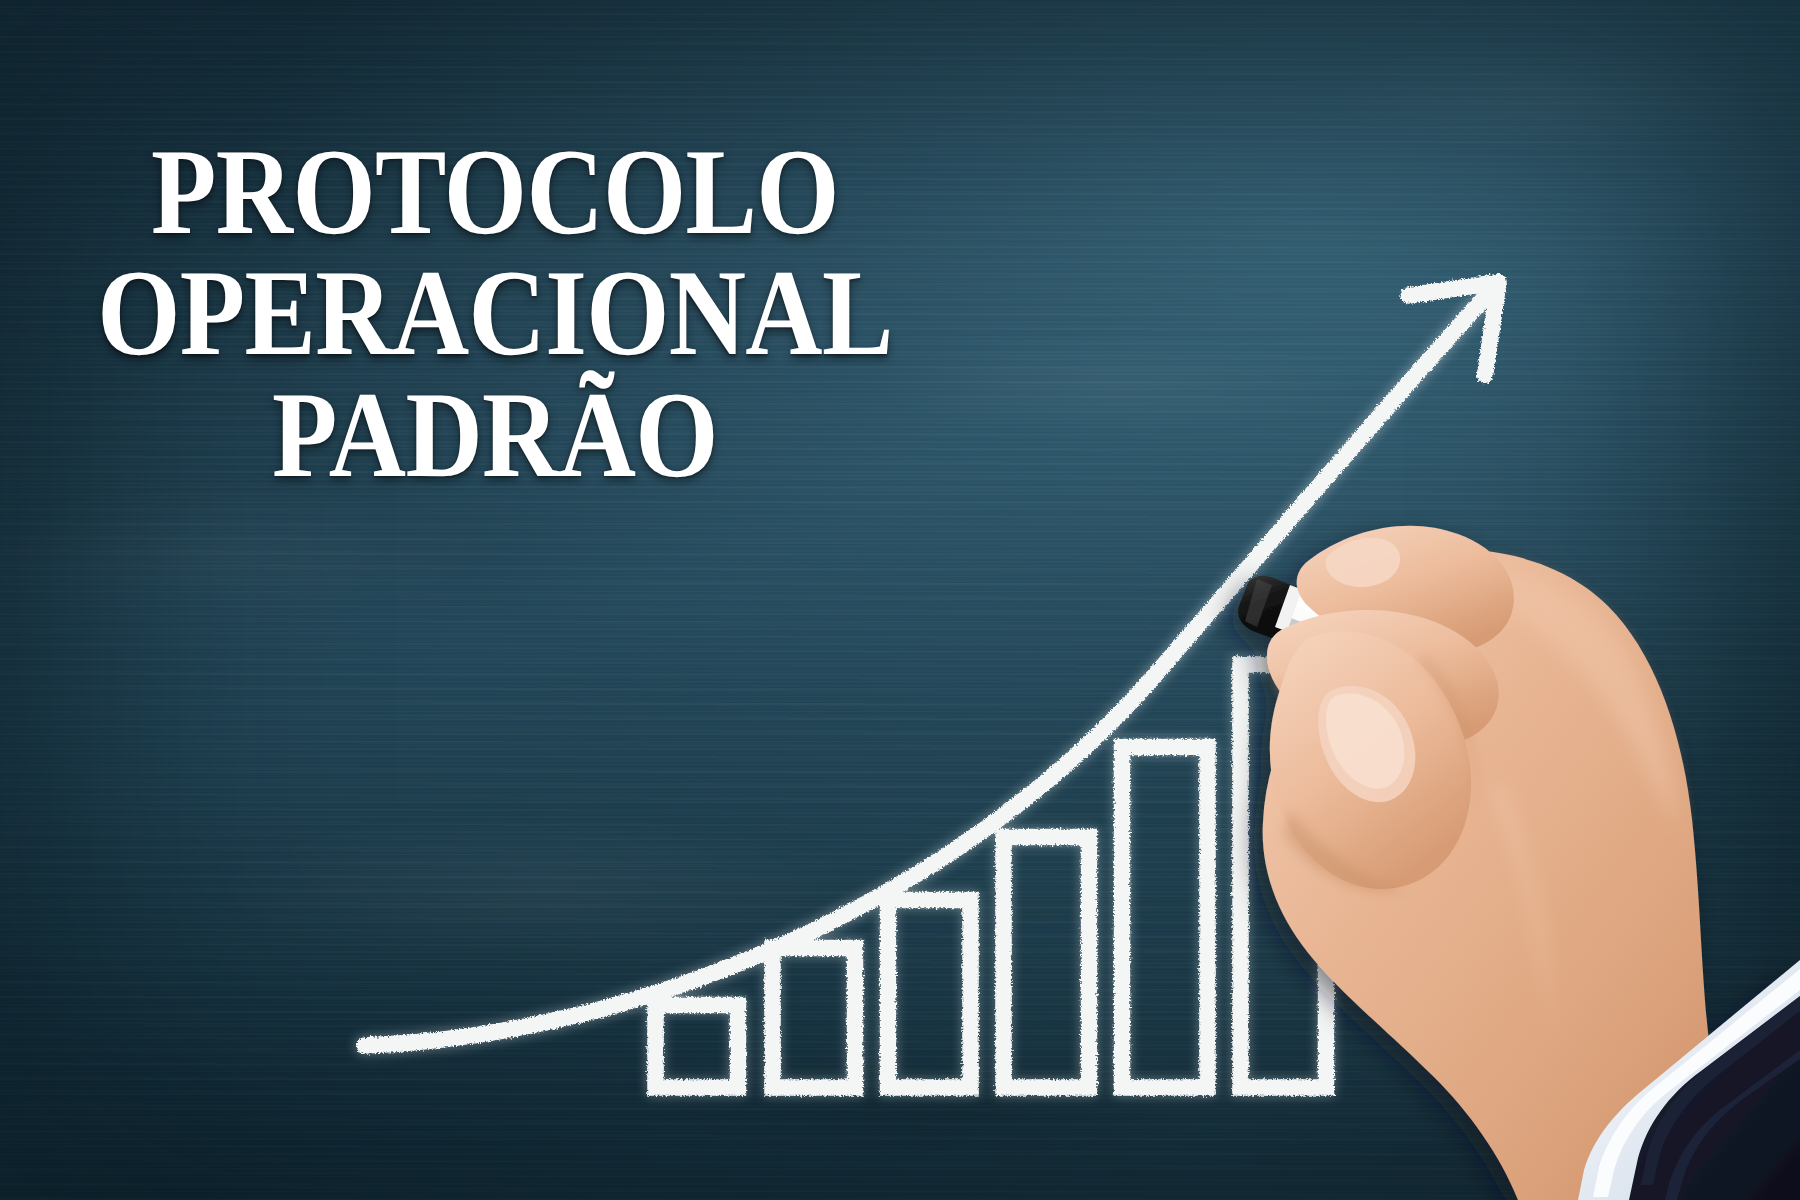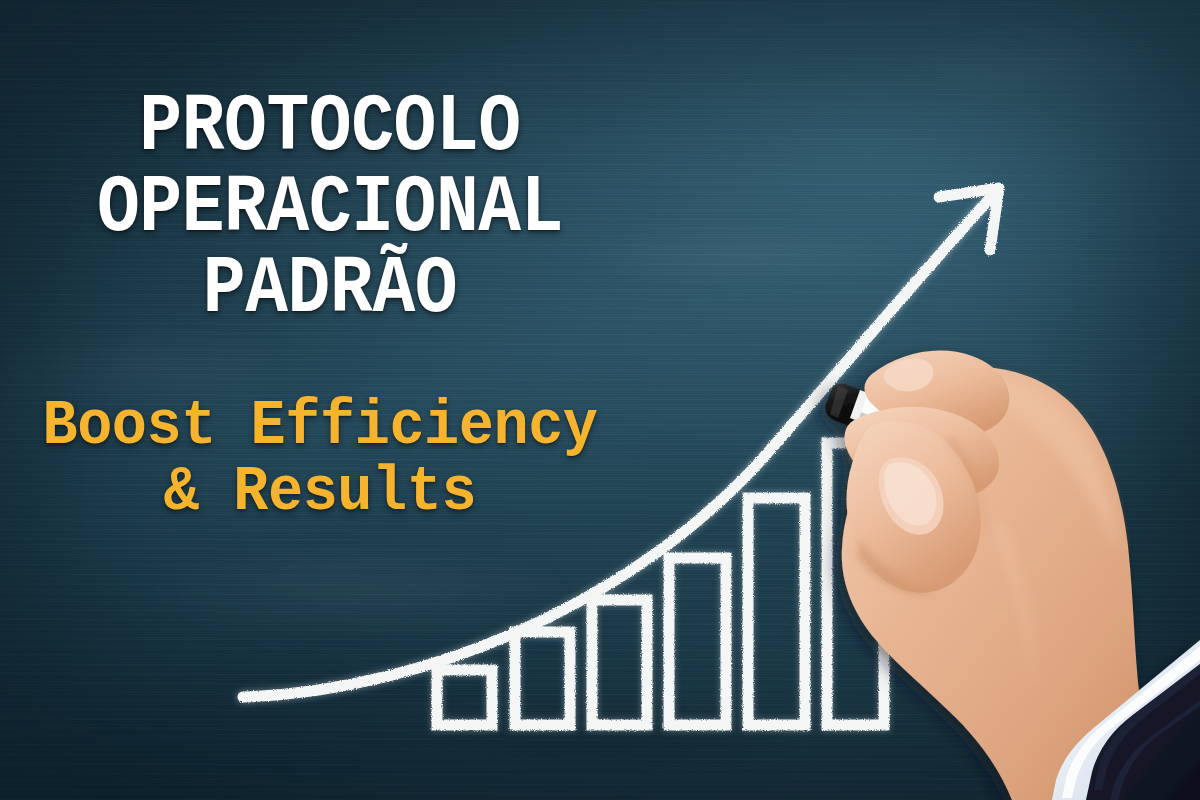--- a/index.html
+++ b/index.html
@@ -2,21 +2,21 @@
 <html><head>
 <meta charset="utf-8">
 <style>
   html,body{margin:0;padding:0;background:#0d1b22;}
   *{box-sizing:border-box;}
 
   #stage{
     position:relative;
     width:1200px;height:800px;
     overflow:hidden;
-    font-family:Liberation Mono, monospace;
+    font-family:Liberation Serif, serif;
   }
 
   
   .board{
     position:absolute;inset:0;
     background:
       radial-gradient(ellipse 95% 80% at 72% 18%, rgba(70,122,145,0.55) 0%, rgba(70,122,145,0.0) 62%),
       radial-gradient(ellipse 70% 60% at 14% 10%, rgba(20,46,60,0.55) 0%, rgba(20,46,60,0) 70%),
       radial-gradient(ellipse 80% 70% at 10% 100%, rgba(12,34,46,0.75) 0%, rgba(12,34,46,0) 70%),
       linear-gradient(160deg, #1d3a49 0%, #23485a 45%, #1d3d4c 75%, #17303d 100%);
@@ -307,19 +307,15 @@
                L1102,790 L1106,772 C1112,750 1126,732 1146,716 L1200,674 Z" fill="#262b42" opacity="0.5"></path>
     </g>
   </svg>
 
   <div class="headline">
     <div class="h-line" style="color: rgb(255, 255, 255);">PROTOCOLO</div>
     <div class="h-line" style="color: rgb(255, 255, 255);">OPERACIONAL</div>
     <div class="h-line" style="color: rgb(255, 255, 255);">PADRÃO</div>
   </div>
 
-  <div class="subtitle">
-    <div class="s-line" style="color: rgb(246, 180, 46);">Boost Efficiency</div>
-    <div class="s-line" style="color: rgb(246, 180, 46);">&amp; Results</div>
-  </div>
 
   <div class="vignette"></div>
 </div>
 
 </body></html>

